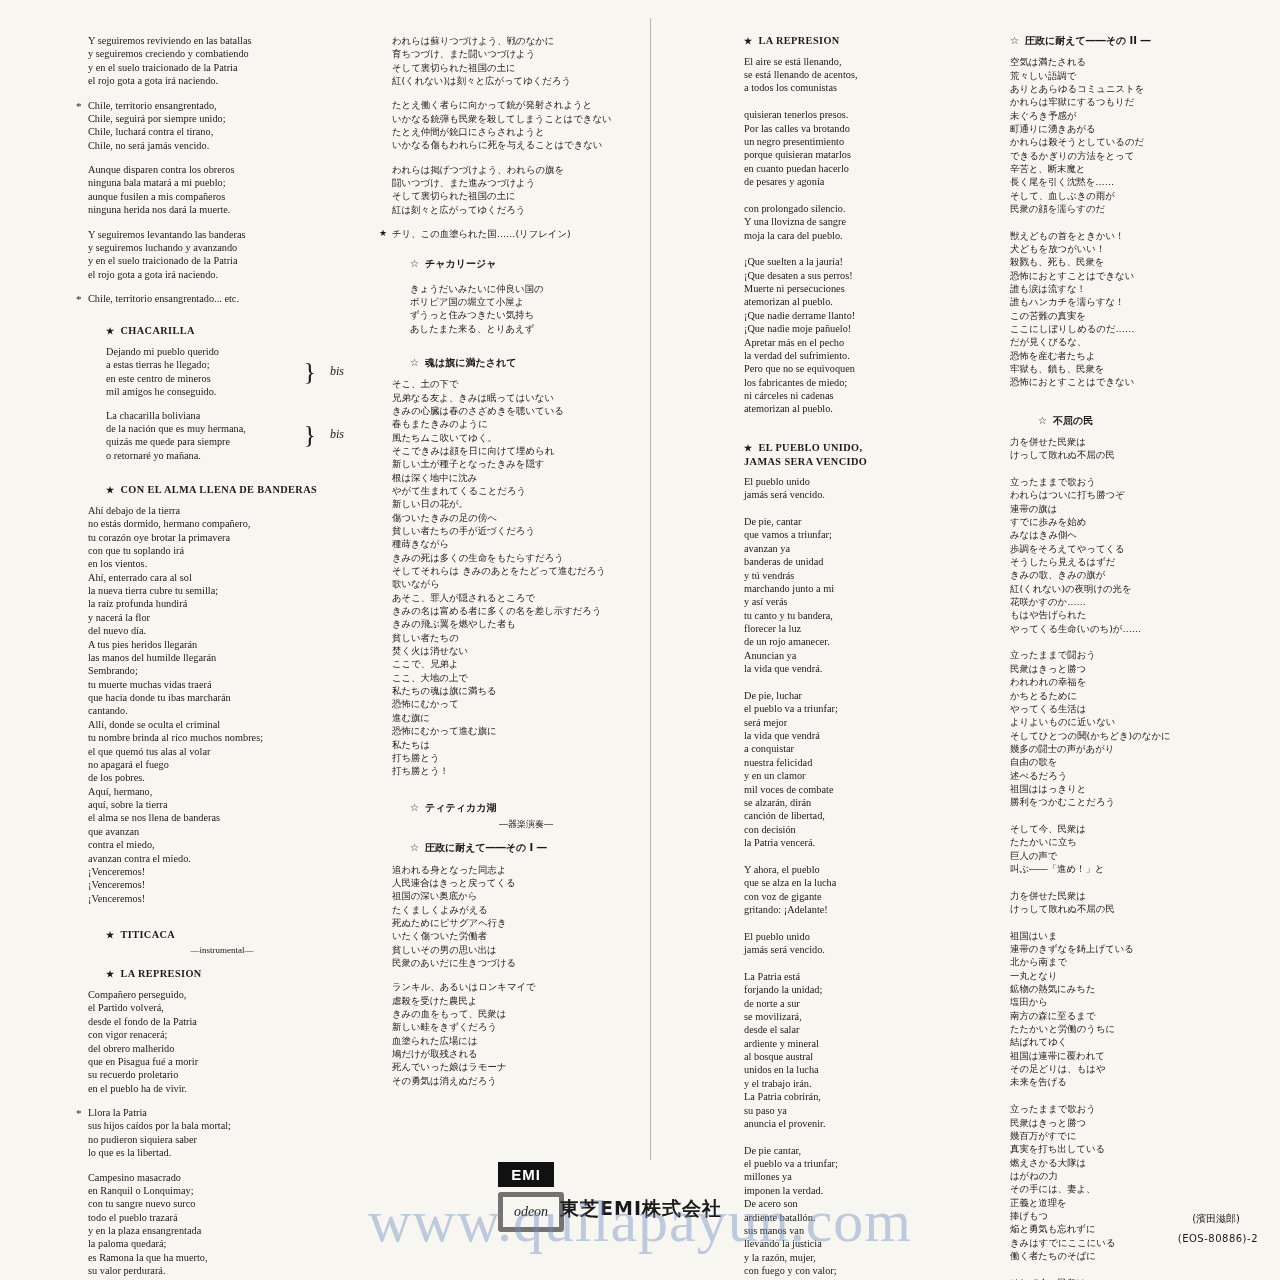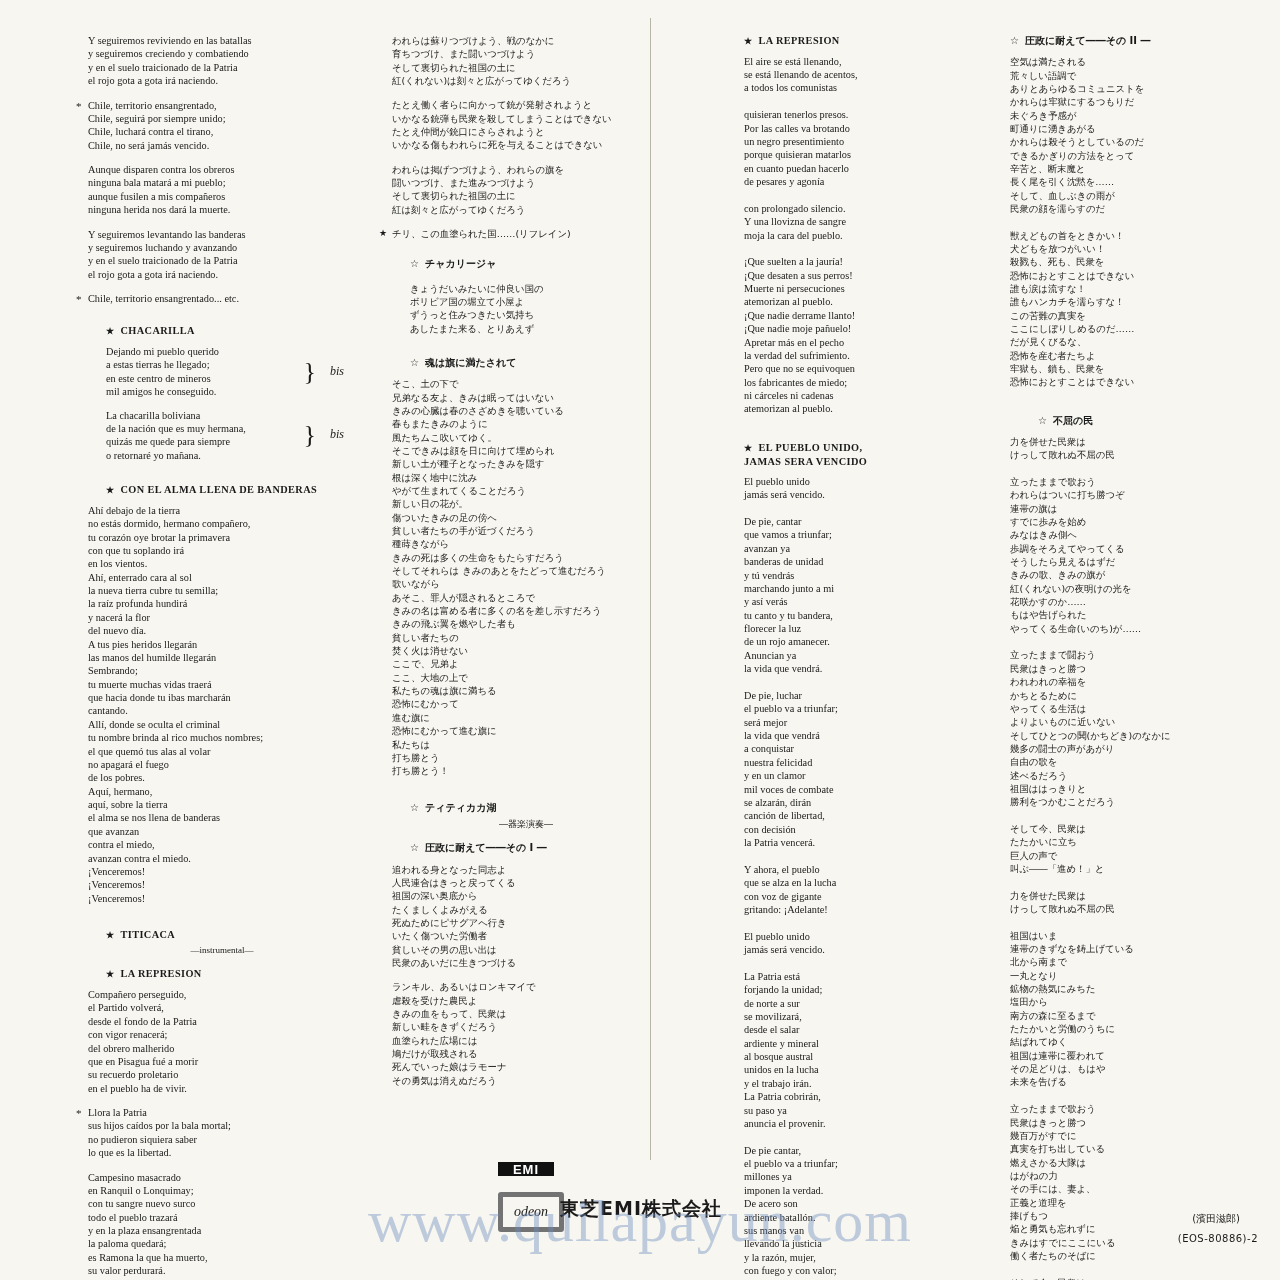--- a/index.html
+++ b/index.html
@@ -118,25 +118,25 @@
     left: 0;
     right: 0;
     bottom: 8px;
     height: 120px;
   }
   .emi-box {
     position: absolute;
     left: 498px;
     top: 10px;
     width: 56px;
-    height: 14px;
+    height: 25px;
     background: #111;
     color: #fff;
     font-family: "Liberation Sans", sans-serif;
-    font-size: 13px;
+    font-size: 15px;
     font-weight: bold;
     letter-spacing: 1px;
     display: flex;
     align-items: center;
     justify-content: center;
   }
   .odeon-box {
     position: absolute;
     left: 498px;
     top: 40px;

